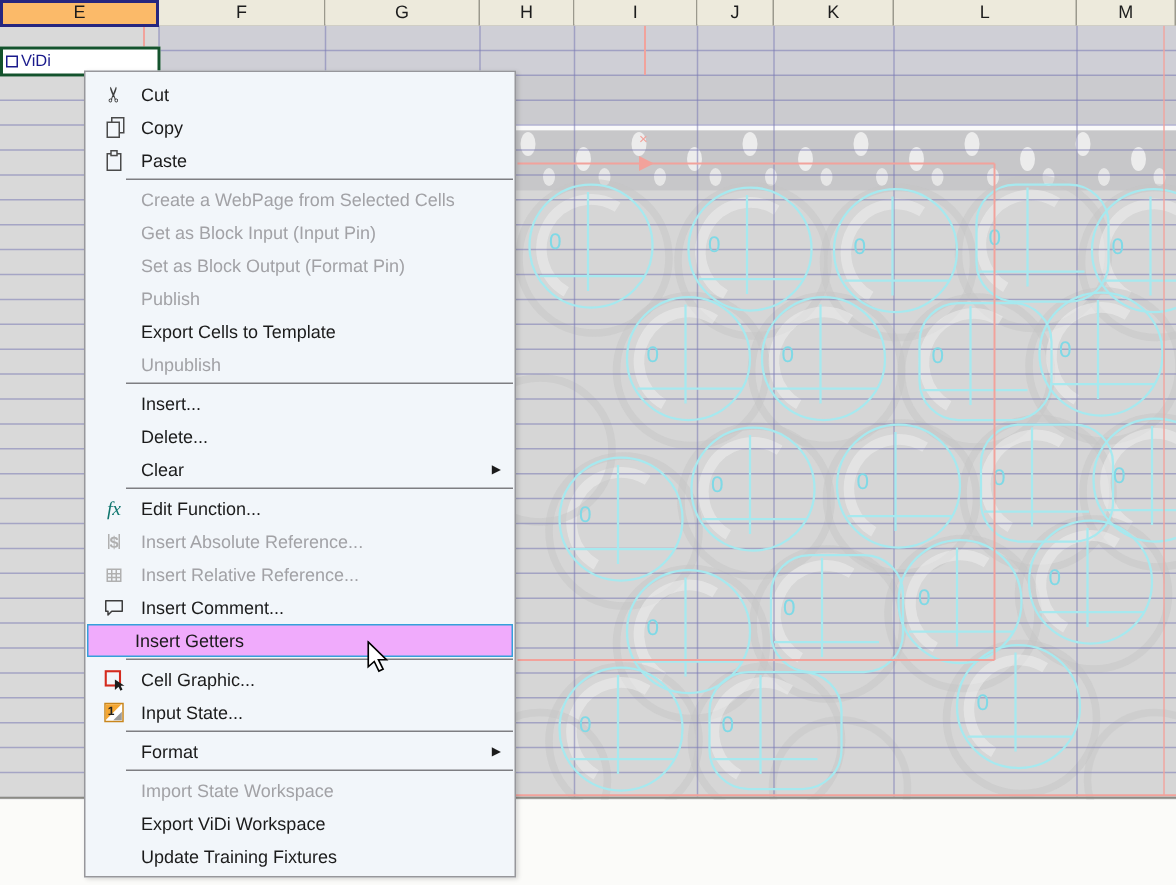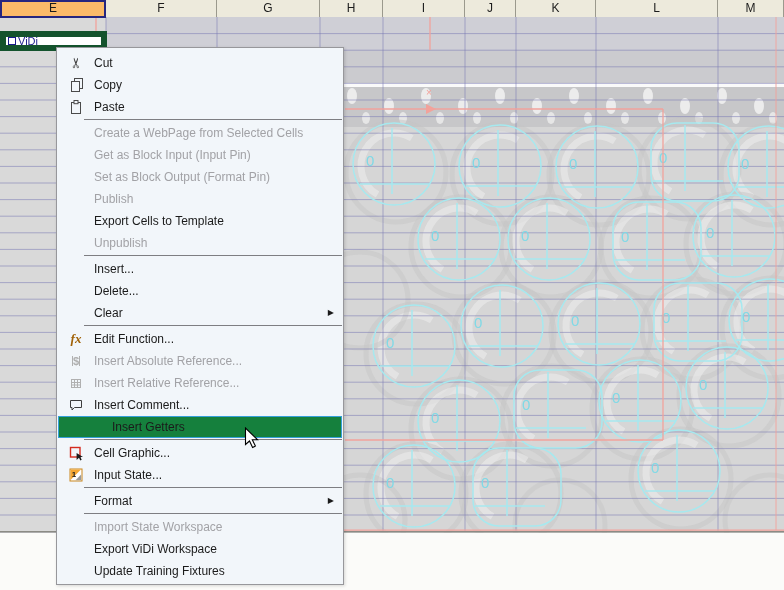--- a/index.html
+++ b/index.html
@@ -8,34 +8,34 @@
   .stage{position:relative;width:784px;height:590px;}
   .sheet{position:absolute;left:0;top:0;width:784px;height:533px;}
   #sheetsvg{position:absolute;left:0;top:0;display:block;}
   .colheaders{position:absolute;left:0;top:0;width:784px;height:17px;
       background:#EDEADC;border-bottom:1px solid #7F7F7F;box-sizing:border-box;z-index:4;}
   .col-header{position:absolute;top:0;height:17px;line-height:16px;text-align:center;
       font-size:12px;color:#1c1c1c;background:#EDEADC;border-right:1px solid #9B998D;
       box-sizing:border-box;}
   .col-header.sel{background:#FBBA69;border:2px solid #26267F;line-height:13px;height:18px;z-index:5;}
   .vidi-cell{position:absolute;left:0;top:31px;width:107px;height:20px;background:#FFFFFF;
-      border:6px solid #14532d;box-sizing:border-box;display:flex;align-items:center;
+      border:2px solid #14532d;box-sizing:border-box;display:flex;align-items:center;
       padding-left:2px;font-size:11px;color:#1A1A8C;z-index:3;}
   .vsq{width:6px;height:6px;border:1px solid #1A1A8C;margin-right:2px;display:inline-block;flex:none;}
   .menu{position:absolute;left:56px;top:47px;width:288px;background:#F2F6FA;
       border:1px solid #97979B;box-sizing:border-box;padding:4px 0 2px 0;z-index:10;
       box-shadow:1px 1px 3px rgba(0,0,0,0.15);}
   .mi{position:relative;height:22px;line-height:22px;padding-left:37px;font-size:12px;
       color:#1b1b1b;white-space:nowrap;}
   .mi.dis{color:#A2A2A6;}
-  .mi.hl{background:#15803d;box-shadow:inset 0 0 0 1px #35A0DA;margin:0 1px;padding-left:54px;}
+  .mi.hl{background:#f0abfc;box-shadow:inset 0 0 0 1px #35A0DA;margin:0 1px;padding-left:32px;}
   .ic{position:absolute;left:7px;top:0;width:24px;height:22px;display:flex;
       align-items:center;justify-content:center;color:#3d3d3d;}
   .cutg{display:inline-block;transform:rotate(-90deg);font-size:14px;color:#3d3d3d;}
-  .fxg{font-family:"Liberation Serif",serif;font-size:13px;font-weight:bold;font-style:italic;color:#a16207;}
+  .fxg{font-family:"Liberation Serif",serif;font-size:13px;font-weight:normal;font-style:italic;color:#0f766e;}
   .sub{position:absolute;right:9px;top:0;font-size:8px;color:#1b1b1b;}
   .msep{height:0;border-top:1px solid #7E7E82;margin:1px 1px 2px 27px;}
   .cursor{position:absolute;left:244px;top:427px;z-index:20;}
   .gl{stroke:rgba(122,122,180,0.55);stroke-width:1;}
   .det-line{stroke:#A6E9EF;stroke-width:1.5;fill:none;}
   .det-text{fill:#7FD9E6;font-size:15px;font-family:"Liberation Sans",sans-serif;}
   .fxp{stroke:#F2A29B;stroke-width:1.3;fill:none;}
 </style>
 </head>
 <body>

